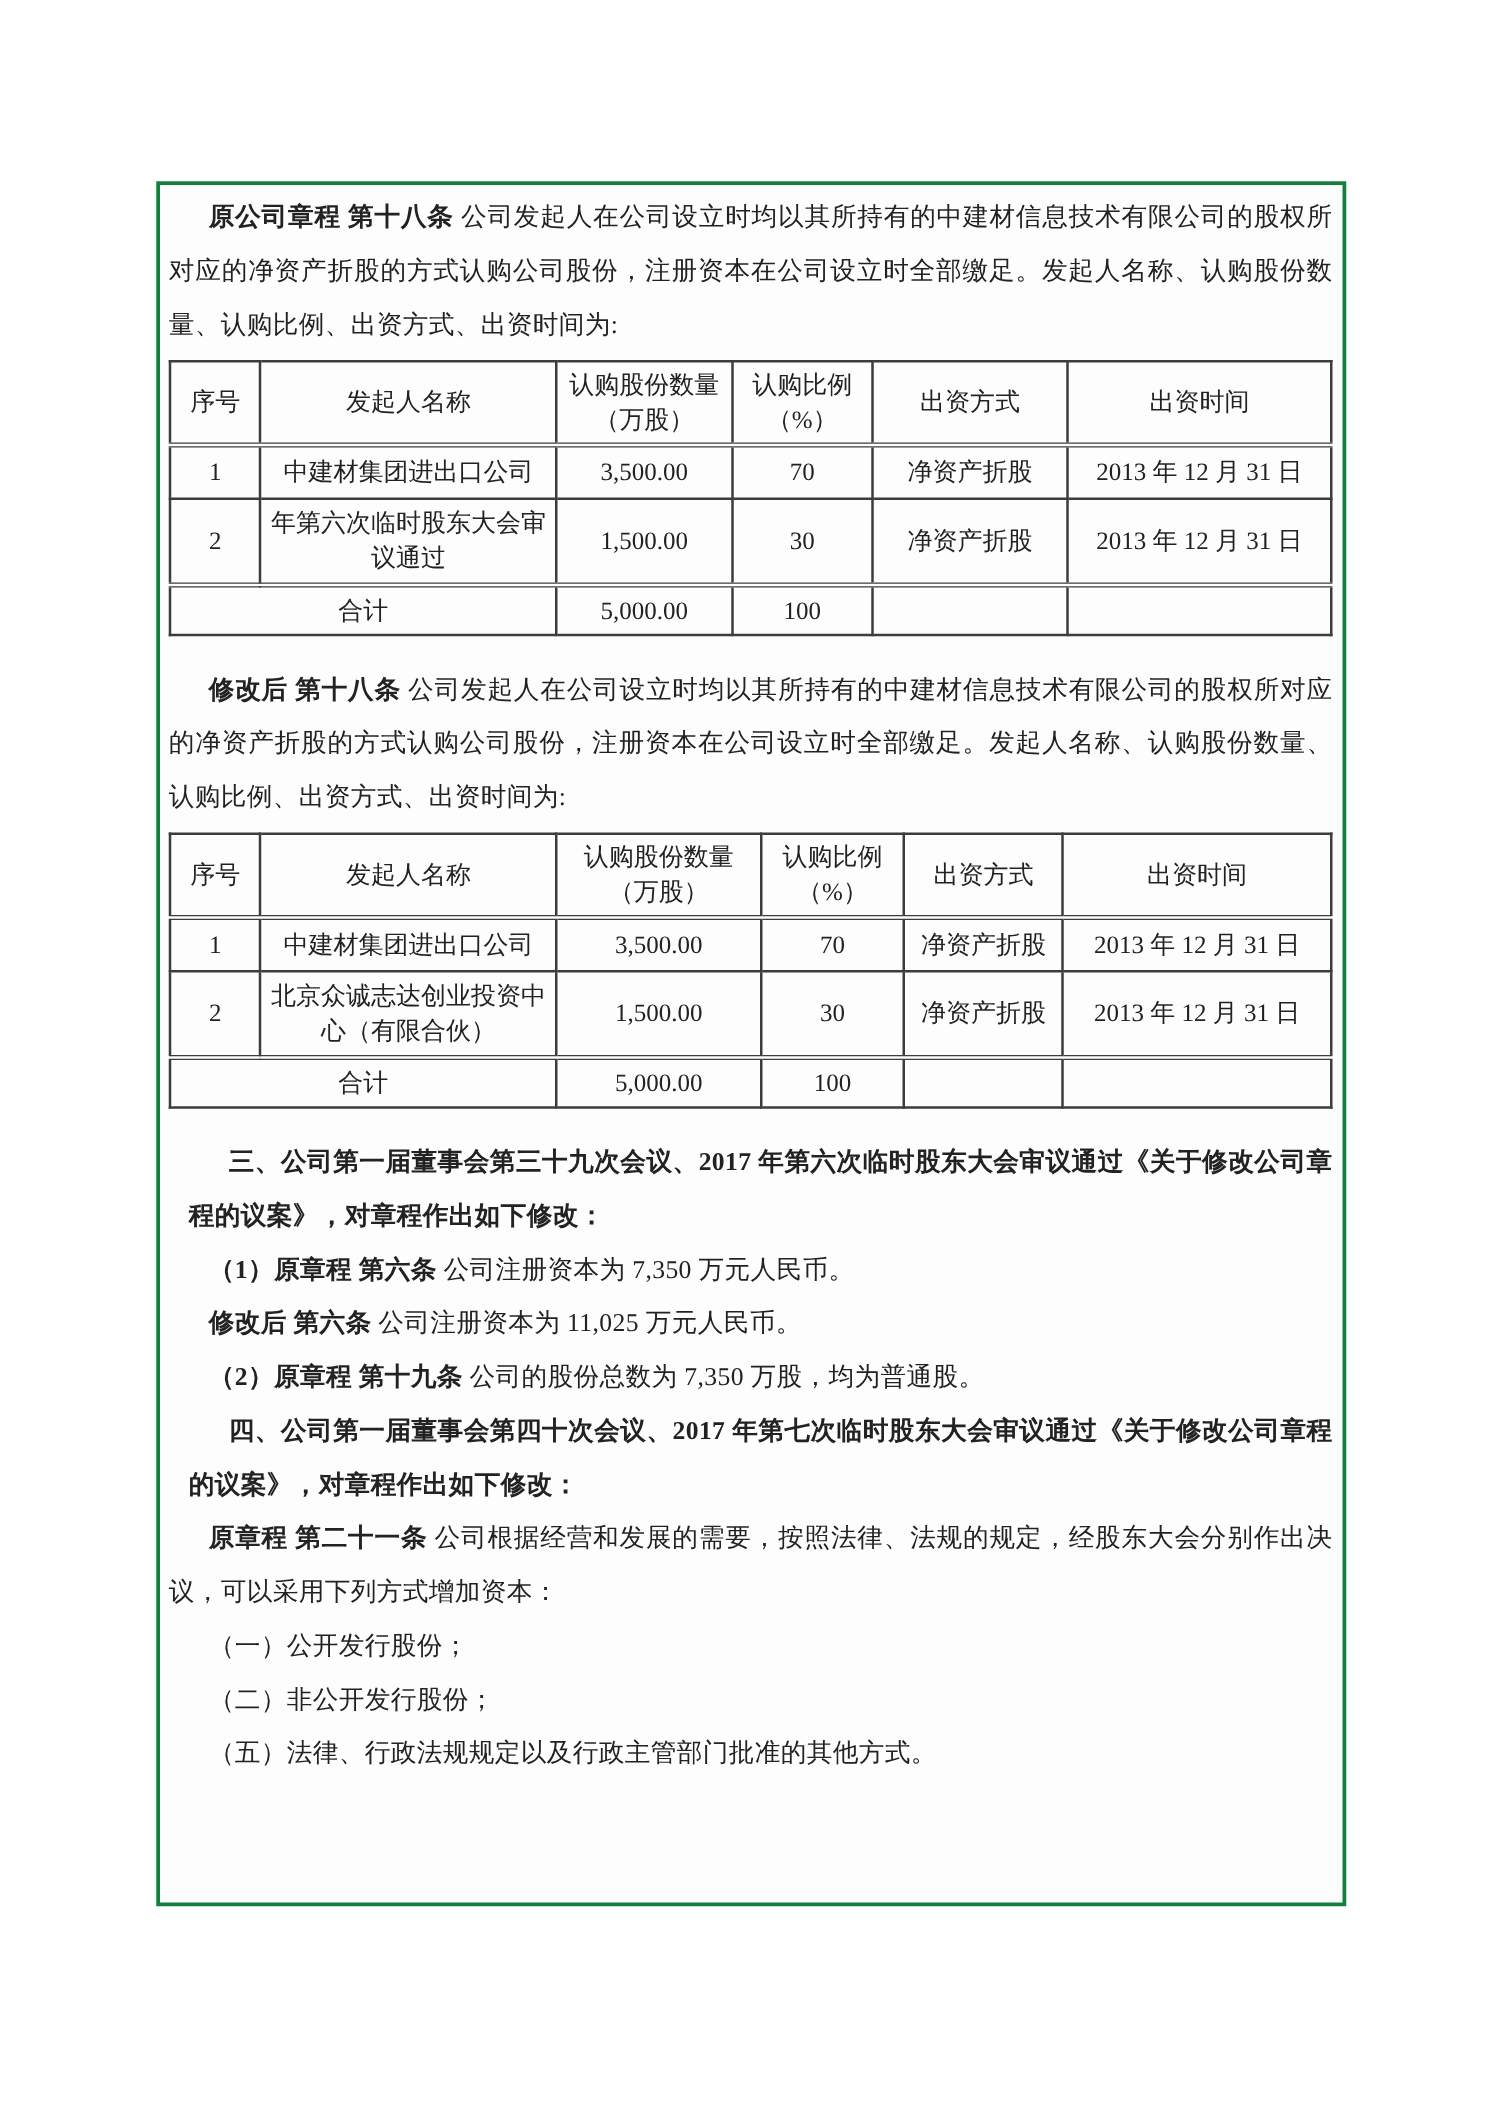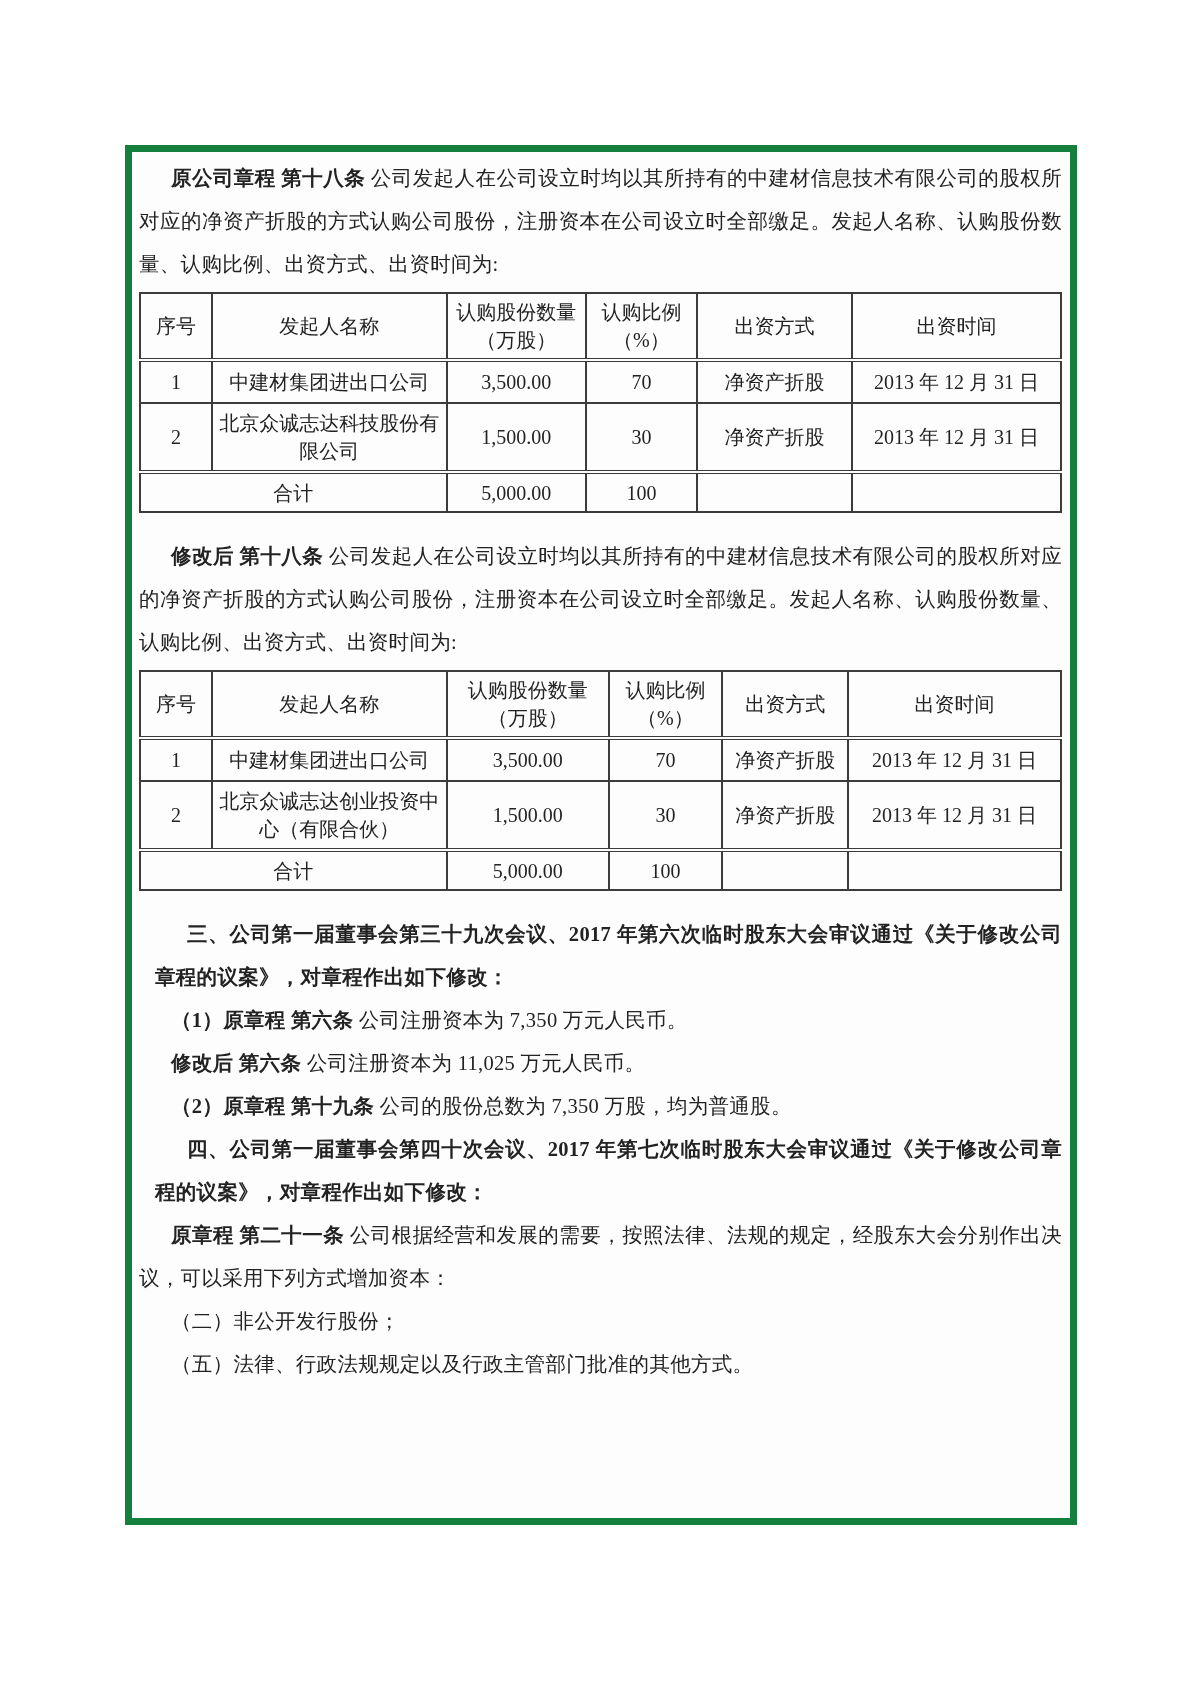--- a/index.html
+++ b/index.html
@@ -14,21 +14,21 @@
     font-family: "Liberation Serif", "DejaVu Serif", serif;
     color: #222222;
   }
   .page-frame {
     position: absolute;
     left: 125px;
     top: 145px;
     width: 952px;
     height: 1380px;
     box-sizing: border-box;
-    border: 7px solid #15803d;
+    border: 3px solid #15803d;
     background: #fdfdfd;
     padding: 5px 8px 0 7px;
     overflow: hidden;
   }
   p.para {
     margin: 0;
     font-size: 20.5px;
     line-height: 43px;
     text-align: justify;
     letter-spacing: 0.3px;
@@ -98,21 +98,21 @@
       <tr class="row-1">
         <td>1</td>
         <td>中建材集团进出口公司</td>
         <td>3,500.00</td>
         <td>70</td>
         <td>净资产折股</td>
         <td>2013 年 12 月 31 日</td>
       </tr>
       <tr class="row-2">
         <td>2</td>
-        <td>北京众诚志达科技股份有限公司</td>
+        <td>年第六次临时股东大会审议通过</td>
         <td>1,500.00</td>
         <td>30</td>
         <td>净资产折股</td>
         <td>2013 年 12 月 31 日</td>
       </tr>
       <tr class="total-row">
         <td colspan="2">合计</td>
         <td>5,000.00</td>
         <td>100</td>
         <td></td>
@@ -175,16 +175,17 @@
 
   <p class="para indent"><strong>修改后 第六条</strong><span> 公司注册资本为 11,025 万元人民币。</span></p>
 
   <p class="para indent"><strong>（2）原章程 第十九条</strong><span> 公司的股份总数为 7,350 万股，均为普通股。</span></p>
 
 
   <p class="para indent bold-para">四、公司第一届董事会第四十次会议、2017 年第七次临时股东大会审议通过《关于修改公司章程的议案》，对章程作出如下修改：</p>
 
   <p class="para indent"><strong>原章程 第二十一条</strong><span> 公司根据经营和发展的需要，按照法律、法规的规定，经股东大会分别作出决议，可以采用下列方式增加资本：</span></p>
 
+  <p class="para indent">（一）公开发行股份；</p>
   <p class="para indent">（二）非公开发行股份；</p>
   <p class="para indent">（五）法律、行政法规规定以及行政主管部门批准的其他方式。</p>
 
 </div>
 
 </body></html>

